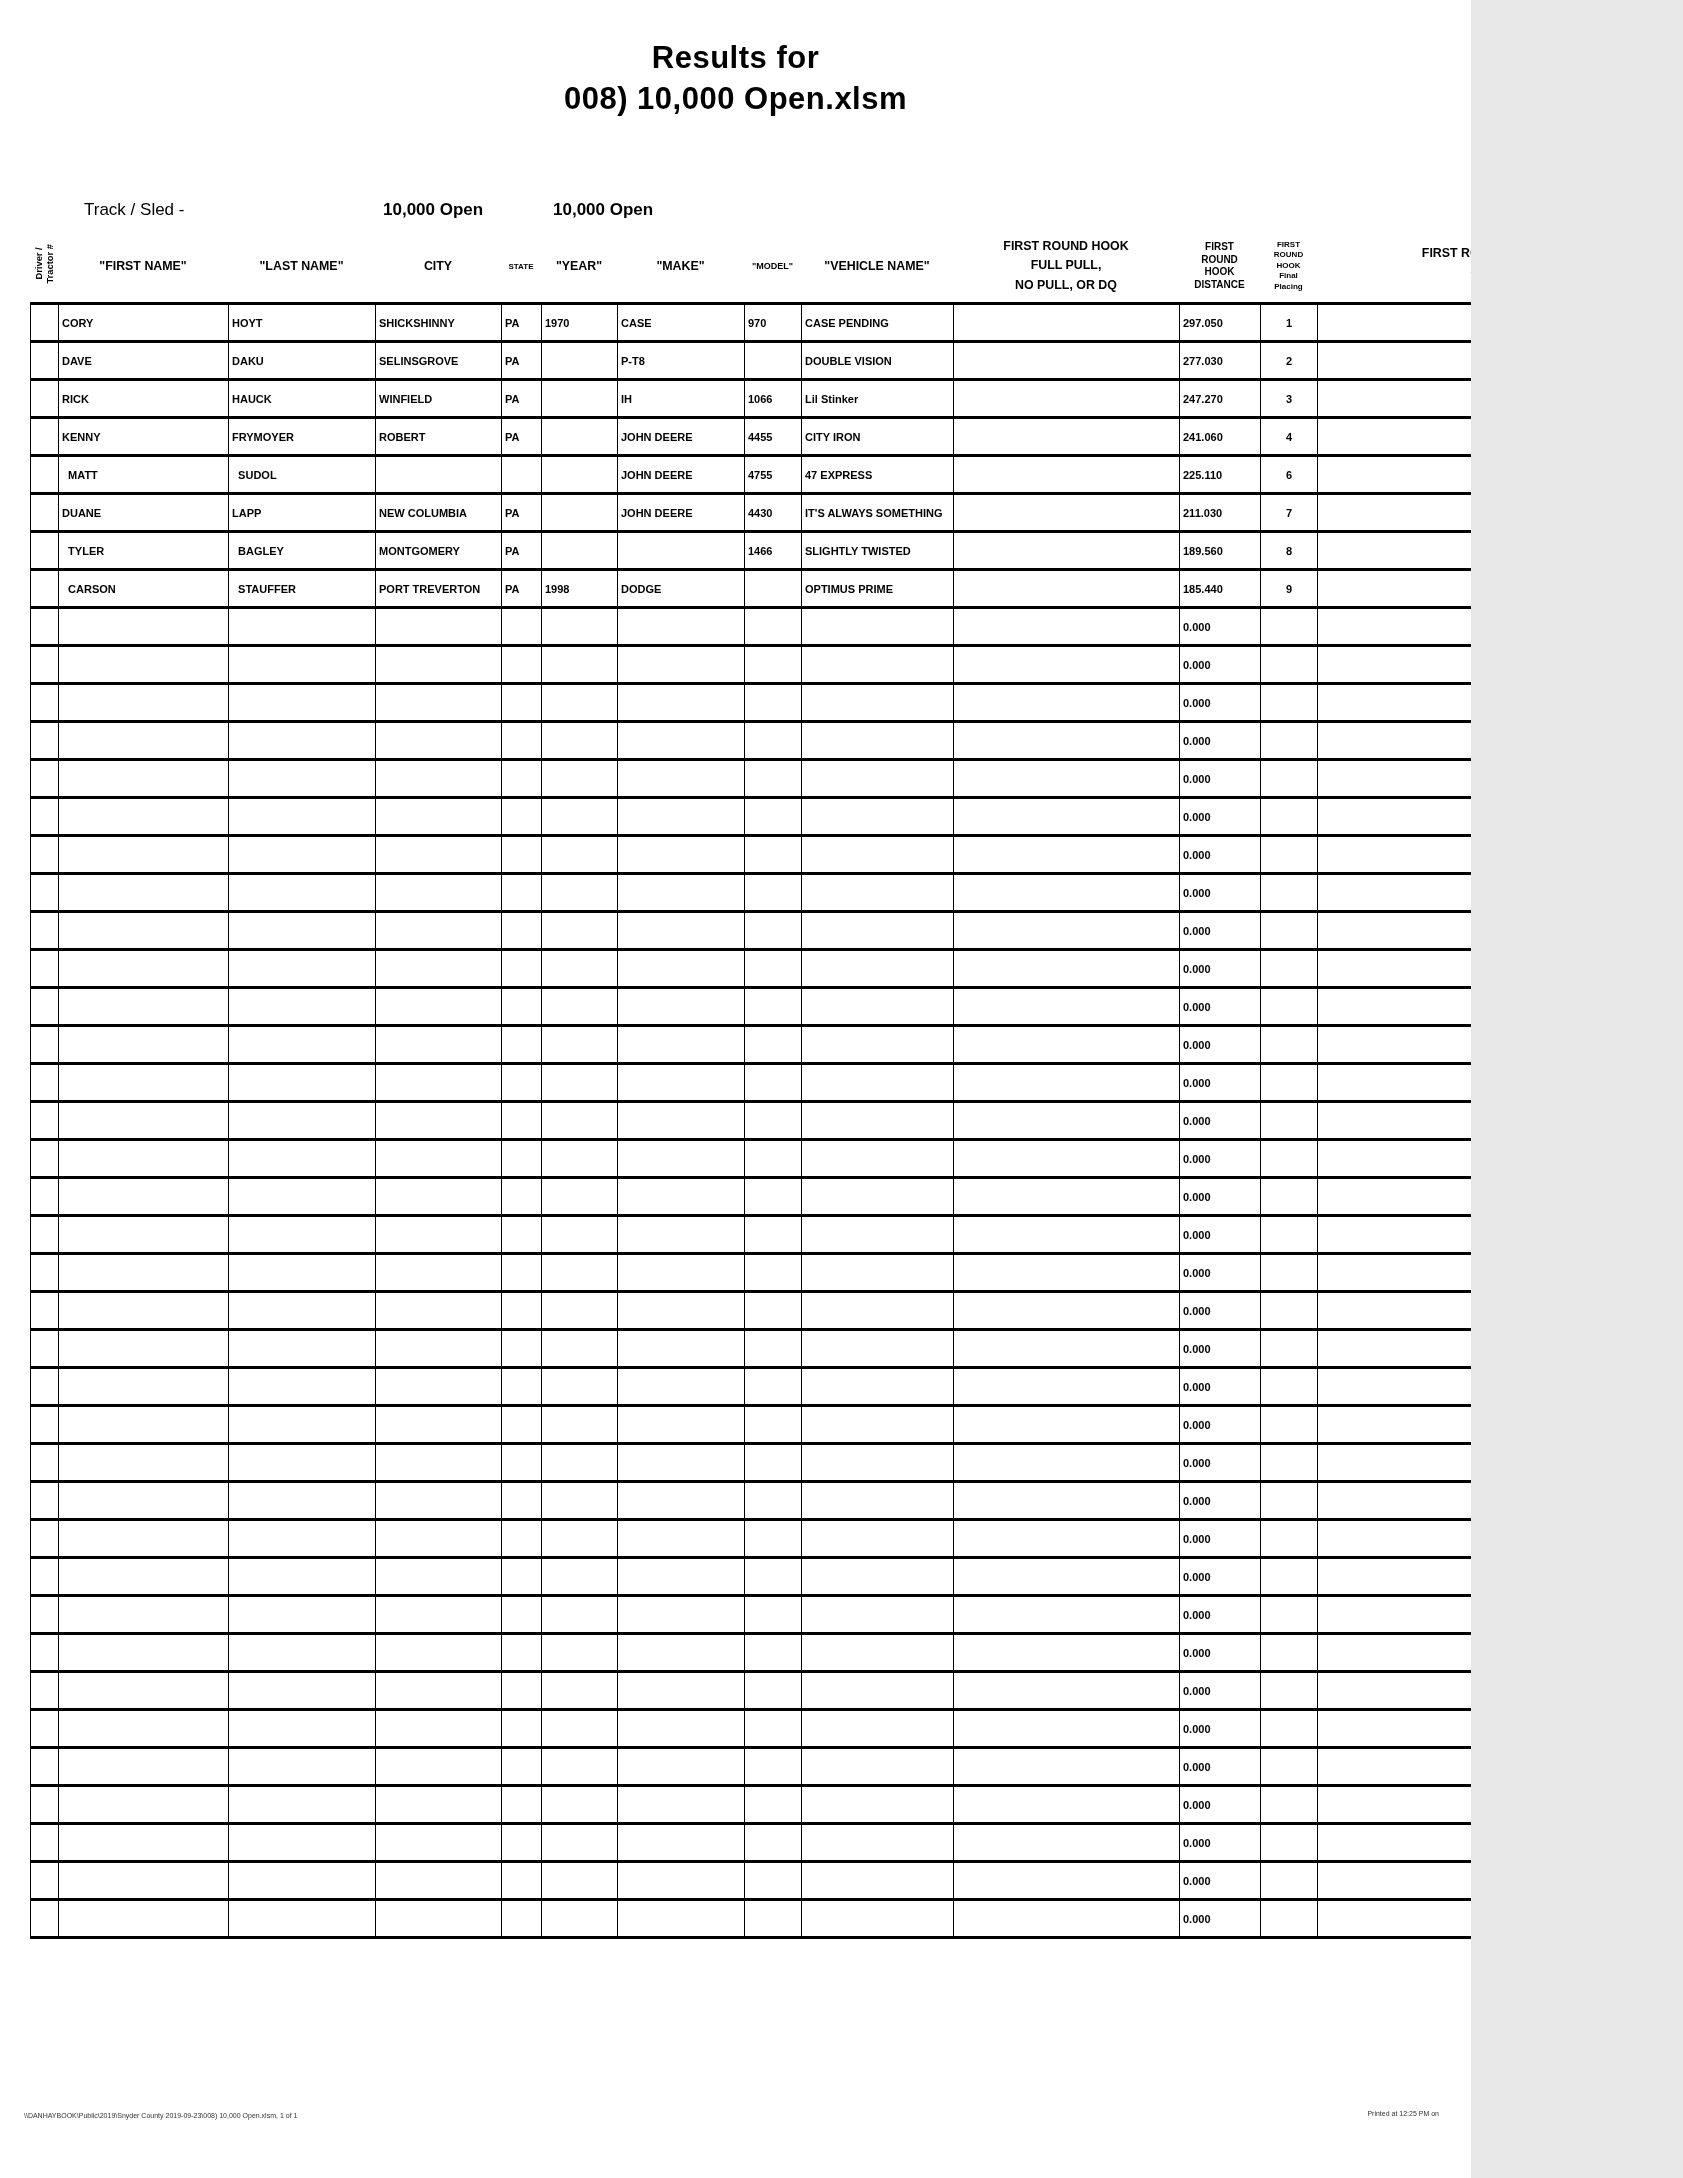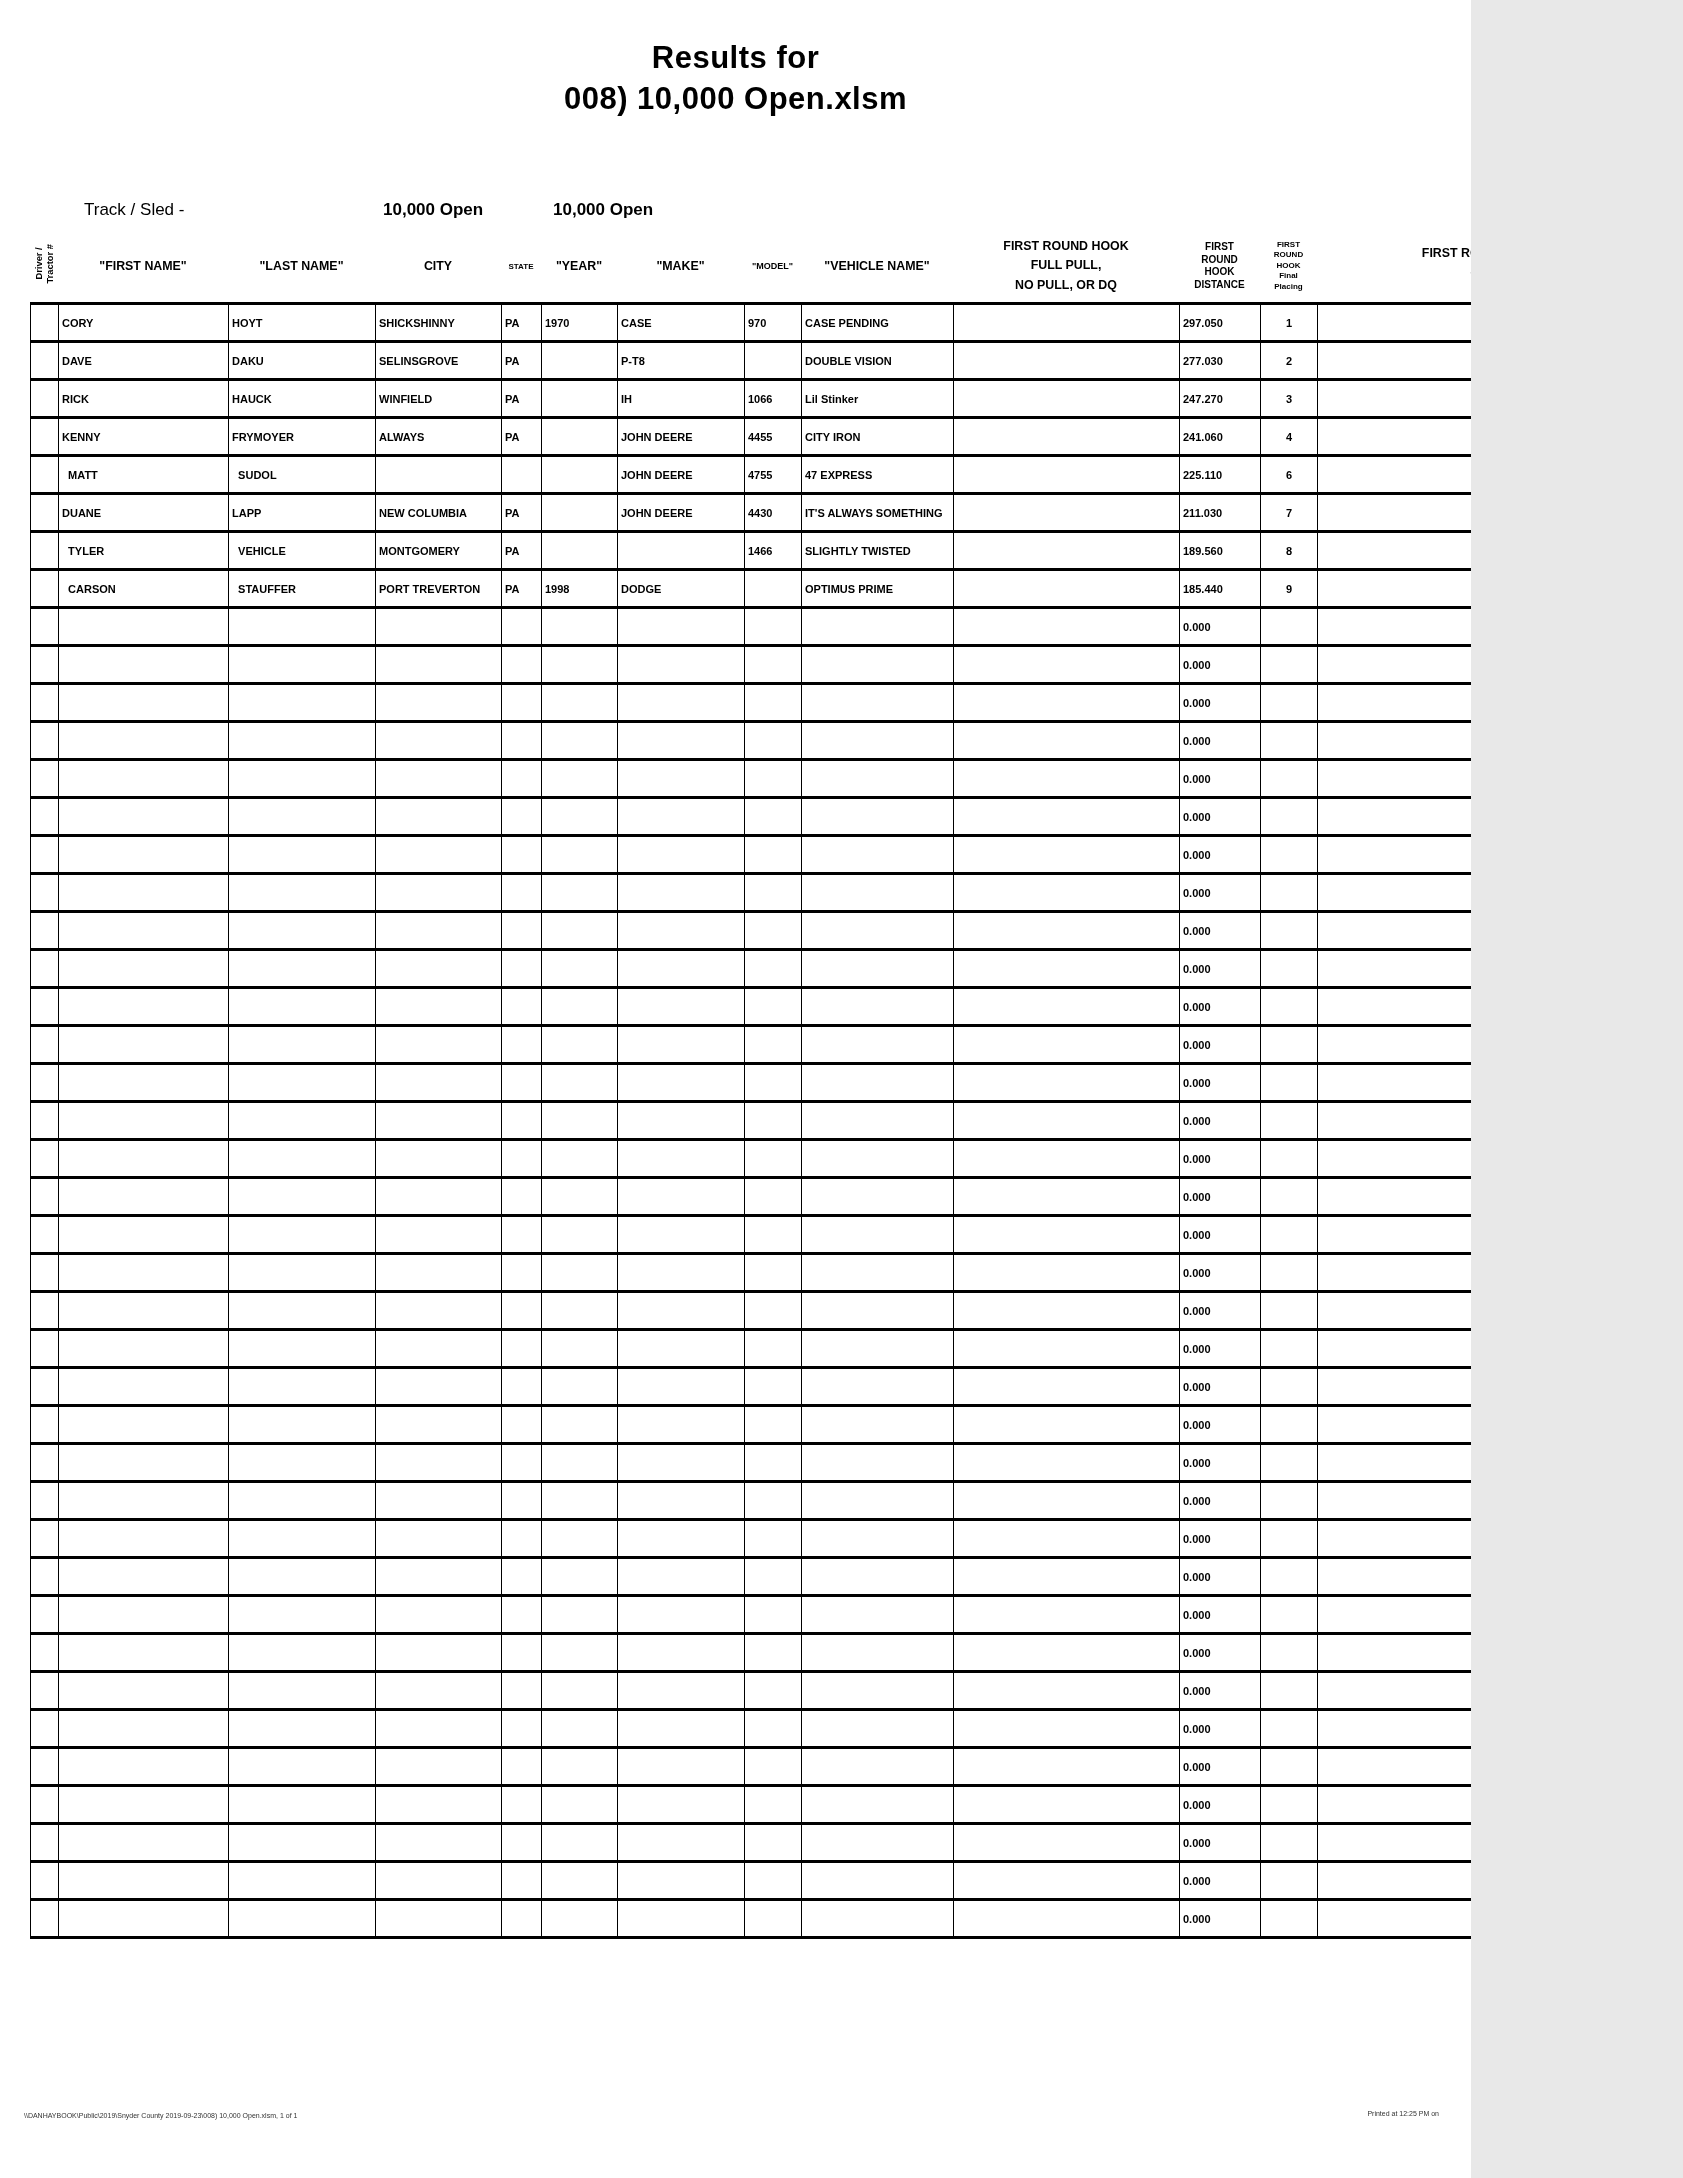--- a/index.html
+++ b/index.html
@@ -197,21 +197,21 @@
             <td class="col-vehicle_name">Lil Stinker</td>
             <td class="col-full_pull"></td>
             <td class="col-distance">247.270</td>
             <td class="col-placing">3</td>
             <td class="col-ties"></td>
           </tr>
           <tr>
             <td class="col-driver"></td>
             <td class="col-first_name">KENNY</td>
             <td class="col-last_name">FRYMOYER</td>
-            <td class="col-city">ALWAYS</td>
+            <td class="col-city">ROBERT</td>
             <td class="col-state">PA</td>
             <td class="col-year"></td>
             <td class="col-make">JOHN DEERE</td>
             <td class="col-model">4455</td>
             <td class="col-vehicle_name">CITY IRON</td>
             <td class="col-full_pull"></td>
             <td class="col-distance">241.060</td>
             <td class="col-placing">4</td>
             <td class="col-ties"></td>
           </tr>
@@ -241,21 +241,21 @@
             <td class="col-model">4430</td>
             <td class="col-vehicle_name">IT'S ALWAYS SOMETHING</td>
             <td class="col-full_pull"></td>
             <td class="col-distance">211.030</td>
             <td class="col-placing">7</td>
             <td class="col-ties"></td>
           </tr>
           <tr>
             <td class="col-driver"></td>
             <td class="col-first_name">  TYLER</td>
-            <td class="col-last_name">  VEHICLE</td>
+            <td class="col-last_name">  BAGLEY</td>
             <td class="col-city">MONTGOMERY</td>
             <td class="col-state">PA</td>
             <td class="col-year"></td>
             <td class="col-make"></td>
             <td class="col-model">1466</td>
             <td class="col-vehicle_name">SLIGHTLY TWISTED</td>
             <td class="col-full_pull"></td>
             <td class="col-distance">189.560</td>
             <td class="col-placing">8</td>
             <td class="col-ties"></td>

